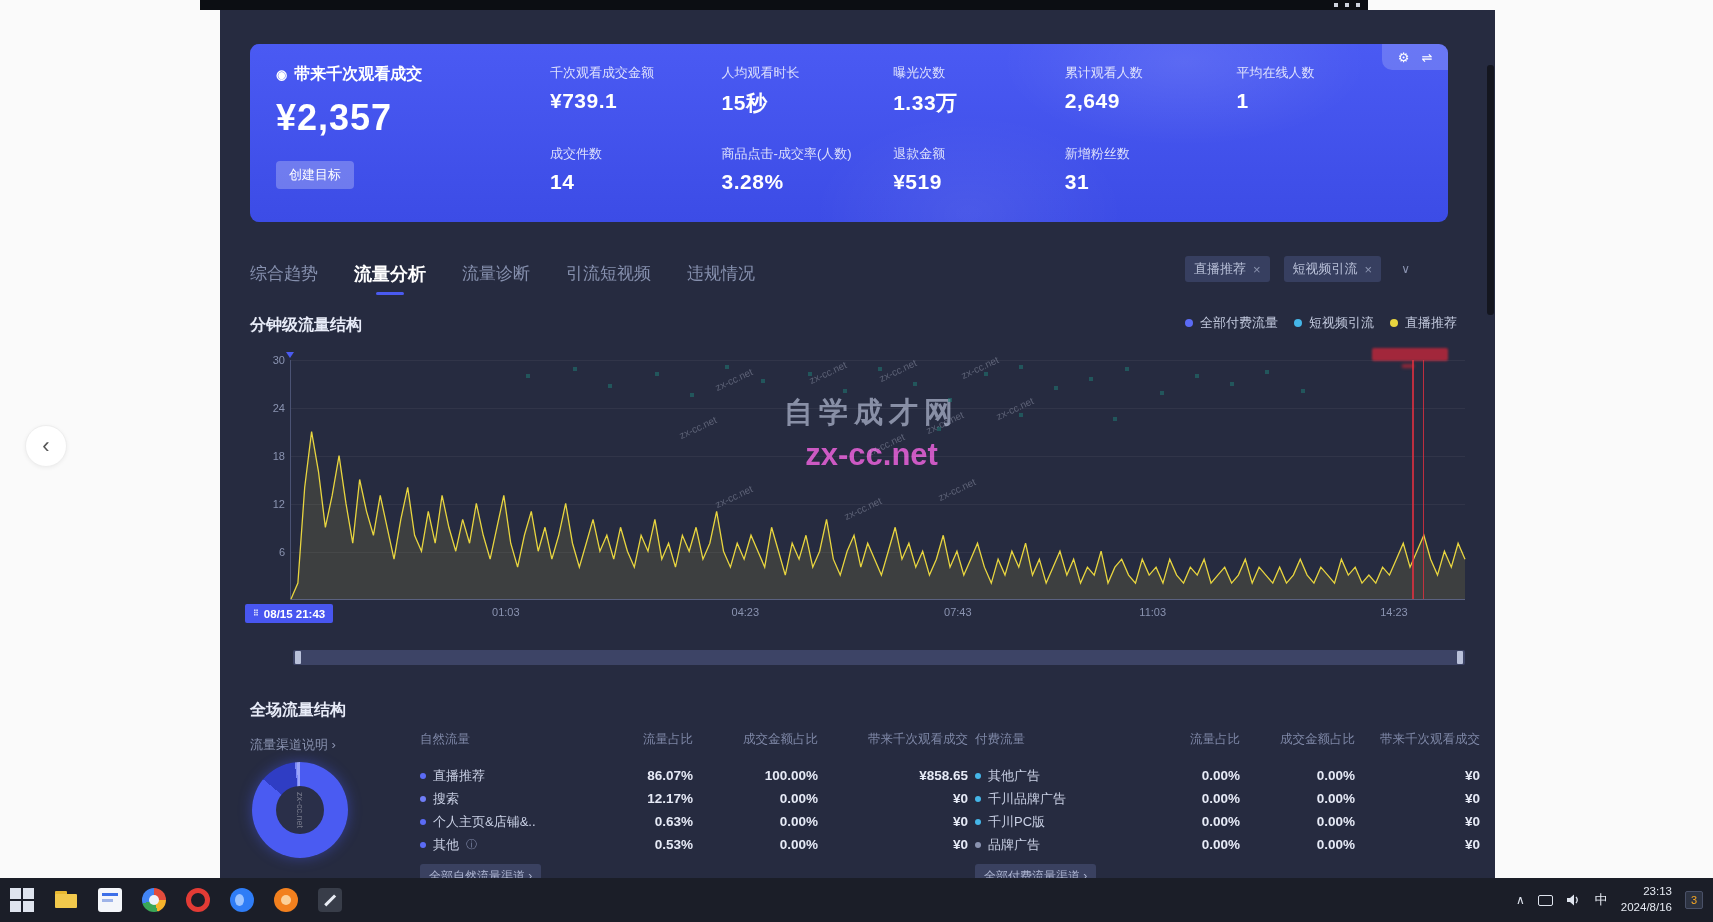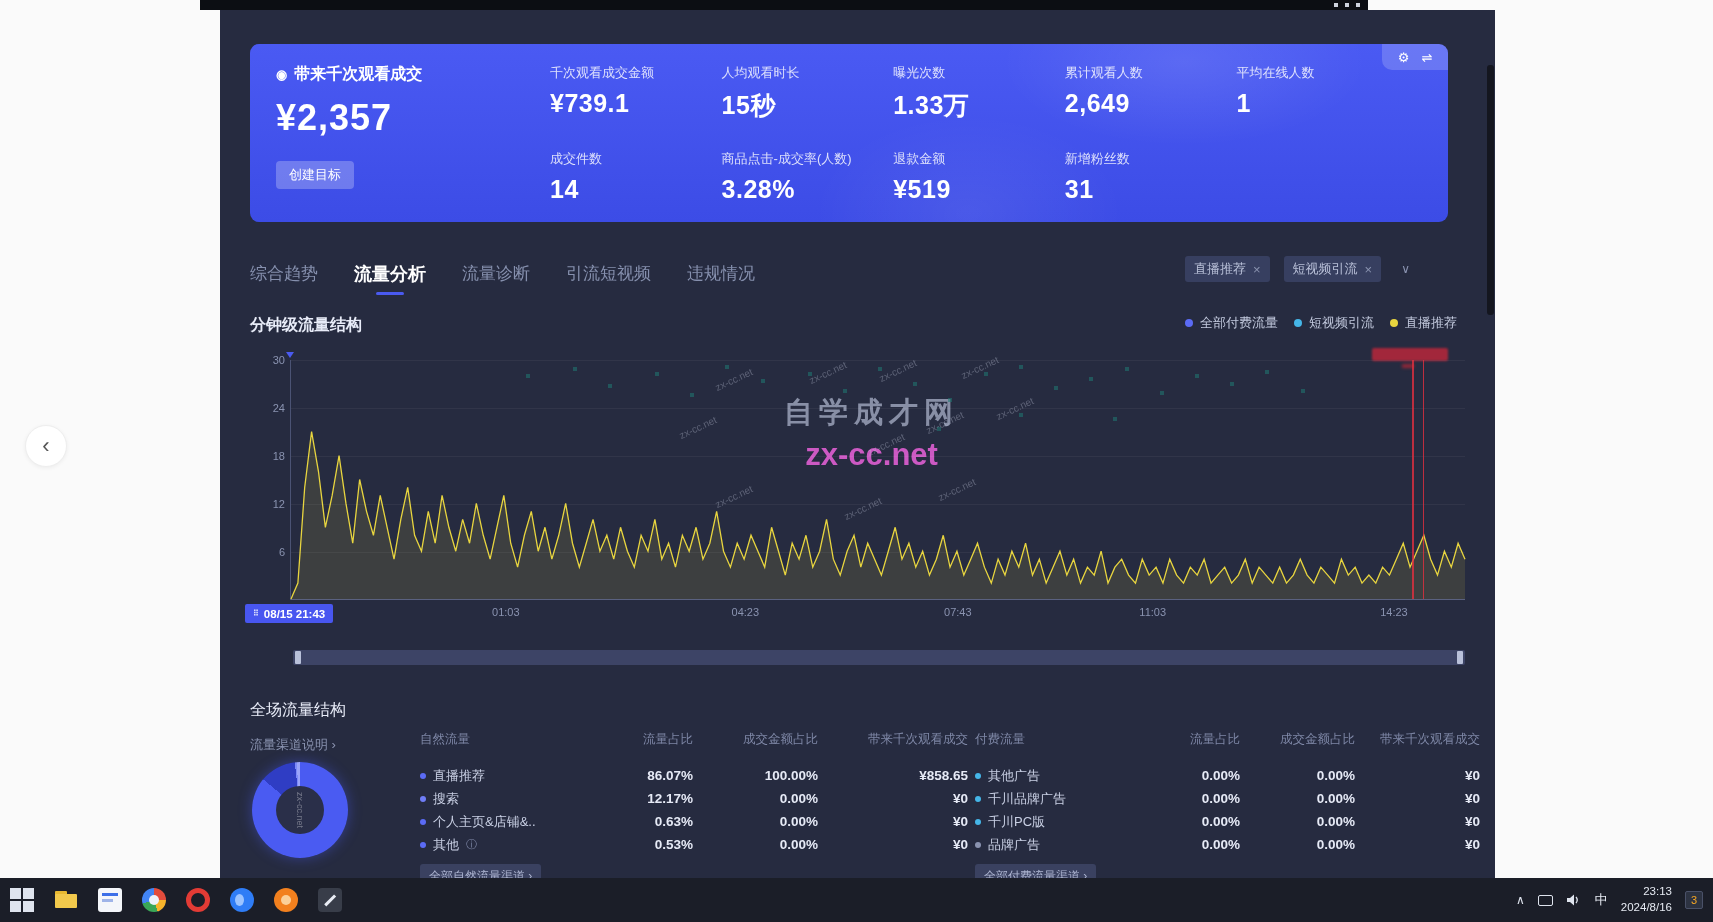--- a/index.html
+++ b/index.html
@@ -33,21 +33,21 @@
     display:flex; align-items:center; justify-content:center; gap:12px; font-size:13px; cursor:pointer; }
   .kpi-main { position:absolute; left:26px; top:20px; }
   .kpi-main-label { font-size:16px; font-weight:700; display:flex; align-items:center; gap:7px; }
   .kpi-main-label .pin { font-size:13px; }
   .kpi-main-value { font-size:36px; font-weight:700; letter-spacing:1px; margin-top:12px; }
   .kpi-goal-btn { margin-top:22px; display:inline-block; background:rgba(255,255,255,.25);
     border-radius:4px; padding:5px 13px; font-size:13px; cursor:pointer; }
   .kpi-metrics { position:absolute; left:300px; top:20px; right:40px;
     display:grid; grid-template-columns:repeat(5,1fr); row-gap:28px; }
   .kpi-metric .lbl { font-size:13px; color:rgba(255,255,255,.82); }
-  .kpi-metric .val { font-size:25px; font-weight:700; margin-top:7px; letter-spacing:.5px; }
+  .kpi-metric .val { font-size:21px; font-weight:700; margin-top:7px; letter-spacing:.5px; }
 
   
   .tabs { position:absolute; left:30px; top:252px; display:flex; gap:36px; }
   .tab { font-size:17px; color:#8690ae; cursor:pointer; padding-bottom:9px; position:relative; }
   .tab.active { color:#fff; font-weight:700; font-size:18px; }
   .tab.active::after { content:""; position:absolute; left:50%; transform:translateX(-50%);
     bottom:0; width:28px; height:3px; border-radius:2px; background:#4a5af0; }
   .chips { position:absolute; left:965px; top:246px; display:flex; gap:14px; align-items:center; }
   .chip { background:#373f60; border-radius:3px; padding:4px 9px; font-size:13px;
     color:#b9c0d8; display:flex; align-items:center; gap:7px; cursor:pointer; }
@@ -86,21 +86,21 @@
     display:flex; align-items:center; gap:5px; padding:0 8px; cursor:grab; }
   .start-badge .grip { font-size:8px; opacity:.8; }
 
   .brush { position:absolute; left:73px; top:640px; width:1172px; height:15px;
     background:#3d4466; border-radius:2px; }
   .brush .handle { position:absolute; top:1px; width:6px; height:13px; background:#b9c1da;
     border-radius:1px; cursor:ew-resize; }
   .brush .handle.left { left:2px; } .brush .handle.right { right:2px; }
 
   
-  .section-title { position:absolute; left:30px; top:690px; font-size:16px; font-weight:400; color:#e8ecf8; }
+  .section-title { position:absolute; left:30px; top:690px; font-size:16px; font-weight:700; color:#e8ecf8; }
   .channel-link { position:absolute; left:30px; top:726px; font-size:13px; color:#8a93b0; cursor:pointer; }
   .donut-wrap { position:absolute; left:32px; top:752px; width:96px; height:96px; }
   .donut { width:96px; height:96px; border-radius:50%; position:relative;
     box-shadow:0 0 14px rgba(74,91,242,.45); }
   .donut-hole { position:absolute; inset:25%; border-radius:50%; background:#2a2f49;
     display:flex; align-items:center; justify-content:center; }
   .donut-hole span { transform:rotate(90deg); font-size:9px; color:rgba(255,255,255,.35); }
 
   .traffic-table { position:absolute; top:718px; font-size:13px; }
   .traffic-table.natural { left:200px; width:548px; }

